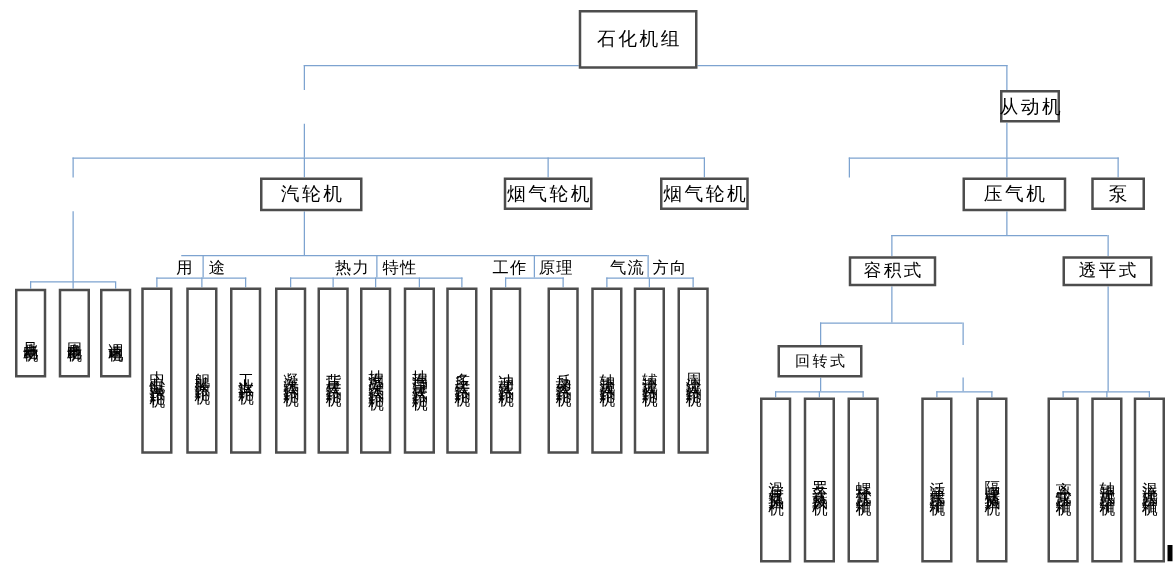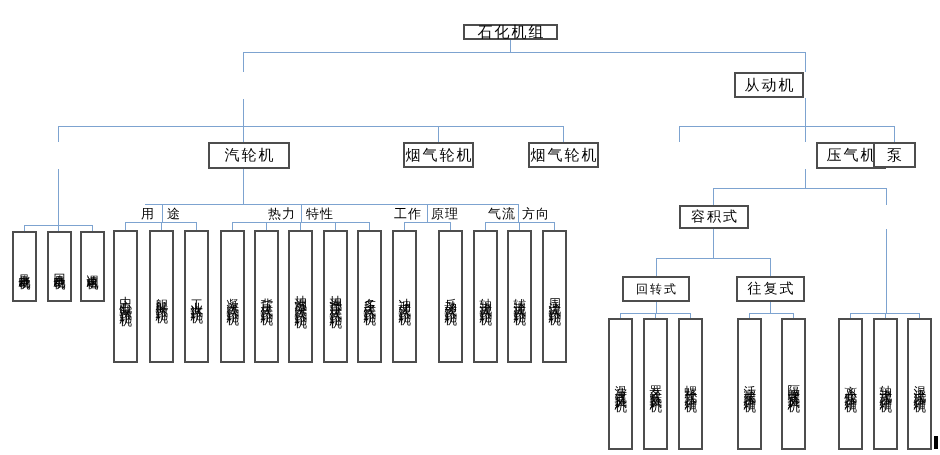--- a/index.html
+++ b/index.html
@@ -108,29 +108,29 @@
   <i class="hl" style="left:749px;top:313px;width:45px"></i>
   <i class="vl" style="left:749px;top:313px;height:5px"></i>
   <i class="vl" style="left:793px;top:313px;height:5px"></i>
 
   <i class="vl" style="left:886px;top:229px;height:84px"></i>
   <i class="hl" style="left:850px;top:313px;width:70px"></i>
   <i class="vl" style="left:850px;top:313px;height:5px"></i>
   <i class="vl" style="left:885px;top:313px;height:5px"></i>
   <i class="vl" style="left:919px;top:313px;height:5px"></i>
 
-  <div class="box" style="left:463px;top:24px;width:95px;height:16px">石化机组</div>
+  <div class="box" style="left:463px;top:8px;width:95px;height:47px">石化机组</div>
 
-  <div class="box" style="left:734px;top:72px;width:70px;height:26px">从动机</div>
+  <div class="box" style="left:800px;top:72px;width:48px;height:26px">从动机</div>
 
   <div class="box" style="left:208px;top:142px;width:82px;height:27px">汽轮机</div>
   <div class="box" style="left:403px;top:142px;width:71px;height:26px">烟气轮机</div>
   <div class="box" style="left:528px;top:142px;width:71px;height:26px">烟气轮机</div>
 
-  <div class="box" style="left:816px;top:142px;width:70px;height:27px">压气机</div>
+  <div class="box" style="left:770px;top:142px;width:83px;height:27px">压气机</div>
   <div class="box" style="left:873px;top:142px;width:43px;height:26px">泵</div>
 
   <div class="vbox small" style="left:12px;top:231px;height:71px">异步电动机</div>
   <div class="vbox small" style="left:47px;top:231px;height:71px">同步电动机</div>
   <div class="vbox small" style="left:80px;top:231px;height:71px">调速电机</div>
 
   <span class="glabel" style="left:141px;top:205px">用</span>
   <span class="glabel" style="left:167px;top:205px">途</span>
   <span class="glabel" style="left:268px;top:205px">热力</span>
   <span class="glabel" style="left:306px;top:205px">特性</span>
@@ -150,23 +150,23 @@
   <div class="vbox" style="left:357px;top:230px;height:133px">多压式汽轮机</div>
 
   <div class="vbox" style="left:392px;top:230px;height:133px">冲动式汽轮机</div>
   <div class="vbox" style="left:438px;top:230px;height:133px">反动式汽轮机</div>
 
   <div class="vbox" style="left:473px;top:230px;height:133px">轴流式汽轮机</div>
   <div class="vbox" style="left:507px;top:230px;height:133px">辅流式汽轮机</div>
   <div class="vbox" style="left:542px;top:230px;height:133px">周流式汽轮机</div>
 
   <div class="box" style="left:679px;top:205px;width:70px;height:24px;font-size:14px">容积式</div>
+  <div class="box" style="left:850px;top:205px;width:72px;height:24px;font-size:14px">透平式</div>
 
   <div class="box" style="left:622px;top:276px;width:68px;height:26px;font-size:12px">回转式</div>
-  <div class="box" style="left:736px;top:276px;width:69px;height:26px;font-size:14px">往复式</div>
 
   <div class="vbox" style="left:608px;top:318px;height:132px">滑片式通风机</div>
   <div class="vbox" style="left:643px;top:318px;height:132px">罗茨式鼓风机</div>
   <div class="vbox" style="left:678px;top:318px;height:132px">螺杆式压缩机</div>
 
   <div class="vbox" style="left:737px;top:318px;height:132px">活塞式压缩机</div>
   <div class="vbox" style="left:781px;top:318px;height:132px">隔膜式通风机</div>
 
   <div class="vbox" style="left:838px;top:318px;height:132px">离心式压缩机</div>
   <div class="vbox" style="left:873px;top:318px;height:132px">轴流式压缩机</div>

